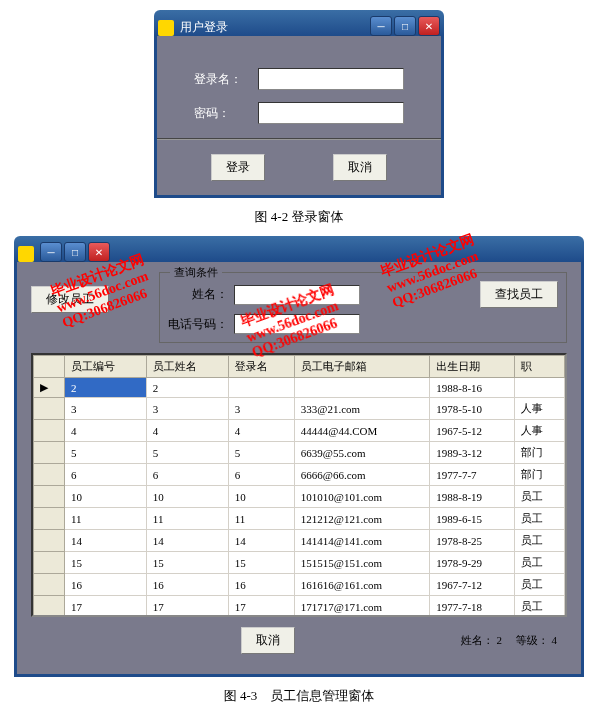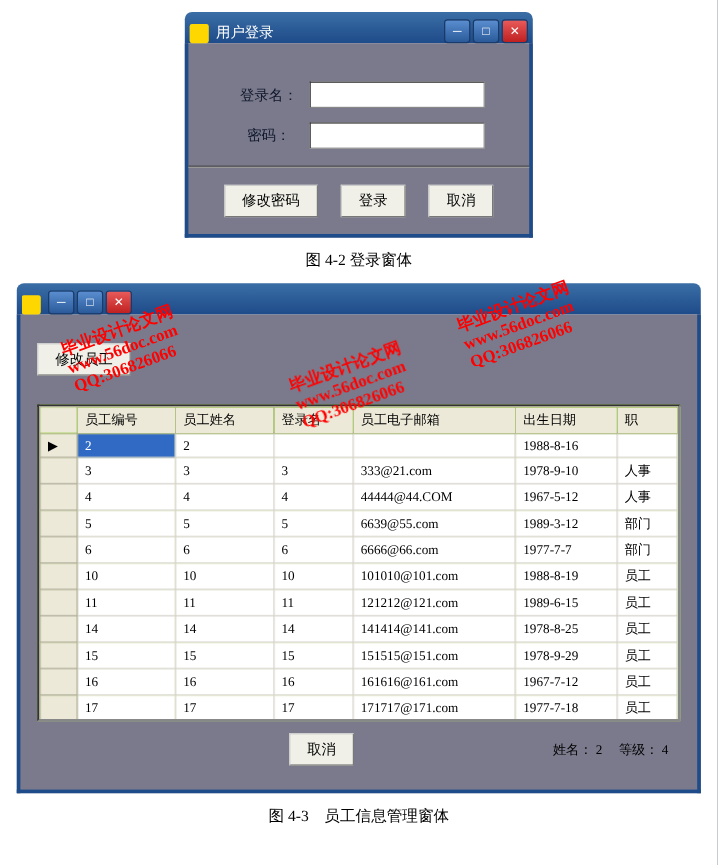--- a/index.html
+++ b/index.html
@@ -7,32 +7,32 @@
 .titlebar{background:linear-gradient(to bottom,#3a6ea5,#1e4b8a);height:26px;display:flex;align-items:flex-end;padding:0 4px;border-top-left-radius:6px;border-top-right-radius:6px}
 .titlebar-icon{width:16px;height:16px;background:#ffd700;border-radius:2px;margin-right:6px}
 .titlebar-text{color:#fff;font-size:12px;flex:1}
 .titlebar-btns{display:flex;gap:2px}
 .titlebar-btn{width:20px;height:18px;background:linear-gradient(to bottom,#5a8ed0,#2a5a9a);border:1px solid #1a3a6a;border-radius:3px;display:flex;align-items:center;justify-content:center;color:#fff;font-size:10px;cursor:pointer}
 .close-x{background:linear-gradient(to bottom,#e85a5a,#c02020)}
 .win-body{background:#7a7a8c;border:3px solid #1e4b8a;border-top:none}
 .login-win{width:290px}
 .login-body{padding:20px}
 .form-row{display:flex;align-items:center;margin:12px 0;justify-content:center}
-.form-label{width:60px;text-align:center;color:#0f172a}
+.form-label{width:60px;text-align:left;color:#ffffff}
 .form-input{width:140px;height:18px;border:1px inset #888;background:#fff;margin-left:4px}
 .btn-row{border-top:2px groove #999;padding:14px 0;display:flex;justify-content:space-around}
 .btn{background:#f0f0e8;border:1px outset #ccc;padding:4px 14px;cursor:pointer;font-size:12px}
 .caption{text-align:center;margin:8px 0;font-size:13px}
 .mgmt-win{width:570px;margin-left:14px}
 .mgmt-body{padding:10px 14px 10px 14px}
 .top-area{display:flex;gap:10px;margin-bottom:10px}
 .fieldset{border:1px solid #666;padding:8px;position:relative}
 .fieldset-label{position:absolute;top:-8px;left:10px;background:#7a7a8c;padding:0 4px;font-size:11px}
 .small-input{width:120px;height:16px;border:1px inset #888;background:#fff}
-.grid-wrap{background:#bef264;border:2px inset #888;height:260px;overflow:auto}
+.grid-wrap{background:#22c55e;border:2px inset #888;height:260px;overflow:auto}
 table{border-collapse:collapse;width:100%;font-size:11px}
 th{background:#ece9d8;border:1px solid #aca899;padding:3px 6px;text-align:left;font-weight:normal;position:sticky;top:0}
 td{border:1px solid #d4d0c8;padding:3px 6px;background:#fff;white-space:nowrap}
 .row-hdr{background:#ece9d8;width:18px;border:1px solid #aca899}
 .sel-cell{background:#316ac5;color:#fff}
 .bottom-bar{padding:10px;display:flex;align-items:center}
 .status{margin-left:auto;font-size:11px}
 .watermark{position:absolute;color:red;font-size:14px;font-weight:bold;transform:rotate(-20deg);pointer-events:none;z-index:10}
 .footer-logo{text-align:right;padding:8px 20px;font-size:13px;font-family:SimHei}
 </style>
@@ -52,21 +52,20 @@
   <div class="win-body login-body">
     <div class="form-row">
       <span class="form-label">登录名：</span>
       <input class="form-input" value="" style="">
     </div>
     <div class="form-row">
       <span class="form-label">密码：</span>
       <input type="password" class="form-input" value="" style="">
     </div>
     <div class="btn-row" style="margin:14px -20px -20px -20px;padding:14px 20px">
-      <button class="btn">修改密码</button>
       <button class="btn">登录</button>
       <button class="btn">取消</button>
     </div>
   </div>
 </div>
 
 <div class="caption">图 4-2 登录窗体</div>
 
 <div class="window mgmt-win">
   <div class="watermark" style="top:30px;left:40px">
@@ -90,20 +89,32 @@
     <div class="titlebar-btns">
       <div class="titlebar-btn">─</div>
       <div class="titlebar-btn">□</div>
       <div class="titlebar-btn close-x">✕</div>
     </div>
   </div>
   <div class="win-body mgmt-body">
     <div class="top-area">
       <div style="padding:14px 0">
         <button class="btn">修改员工</button>
+      </div>
+      <div class="fieldset" style="flex:1;margin-left:40px">
+        <span class="fieldset-label">查询条件</span>
+        <div style="display:flex;align-items:center;gap:6px;margin-bottom:6px">
+          <span style="width:60px;text-align:right">姓名：</span>
+          <input class="small-input" value="" style="">
+          <button class="btn" style="margin-left:auto">查找员工</button>
+        </div>
+        <div style="display:flex;align-items:center;gap:6px">
+          <span style="width:60px;text-align:right">电话号码：</span>
+          <input class="small-input" value="" style="">
+        </div>
       </div>
     </div>
 
     <div class="grid-wrap">
       <table>
         <thead>
             <tr id="grid-header">
               <th class="row-hdr"></th>
               <th>员工编号</th>
               <th>员工姓名</th>
@@ -122,21 +133,21 @@
               <td></td>
               <td>1988-8-16</td>
               <td></td>
             </tr>
             <tr>
               <td class="row-hdr"></td>
               <td>3</td>
               <td>3</td>
               <td>3</td>
               <td>333@21.com</td>
-              <td>1978-9-10</td>
+              <td>1978-5-10</td>
               <td>人事</td>
             </tr>
             <tr>
               <td class="row-hdr"></td>
               <td>4</td>
               <td>4</td>
               <td>4</td>
               <td>44444@44.COM</td>
               <td>1967-5-12</td>
               <td>人事</td>

